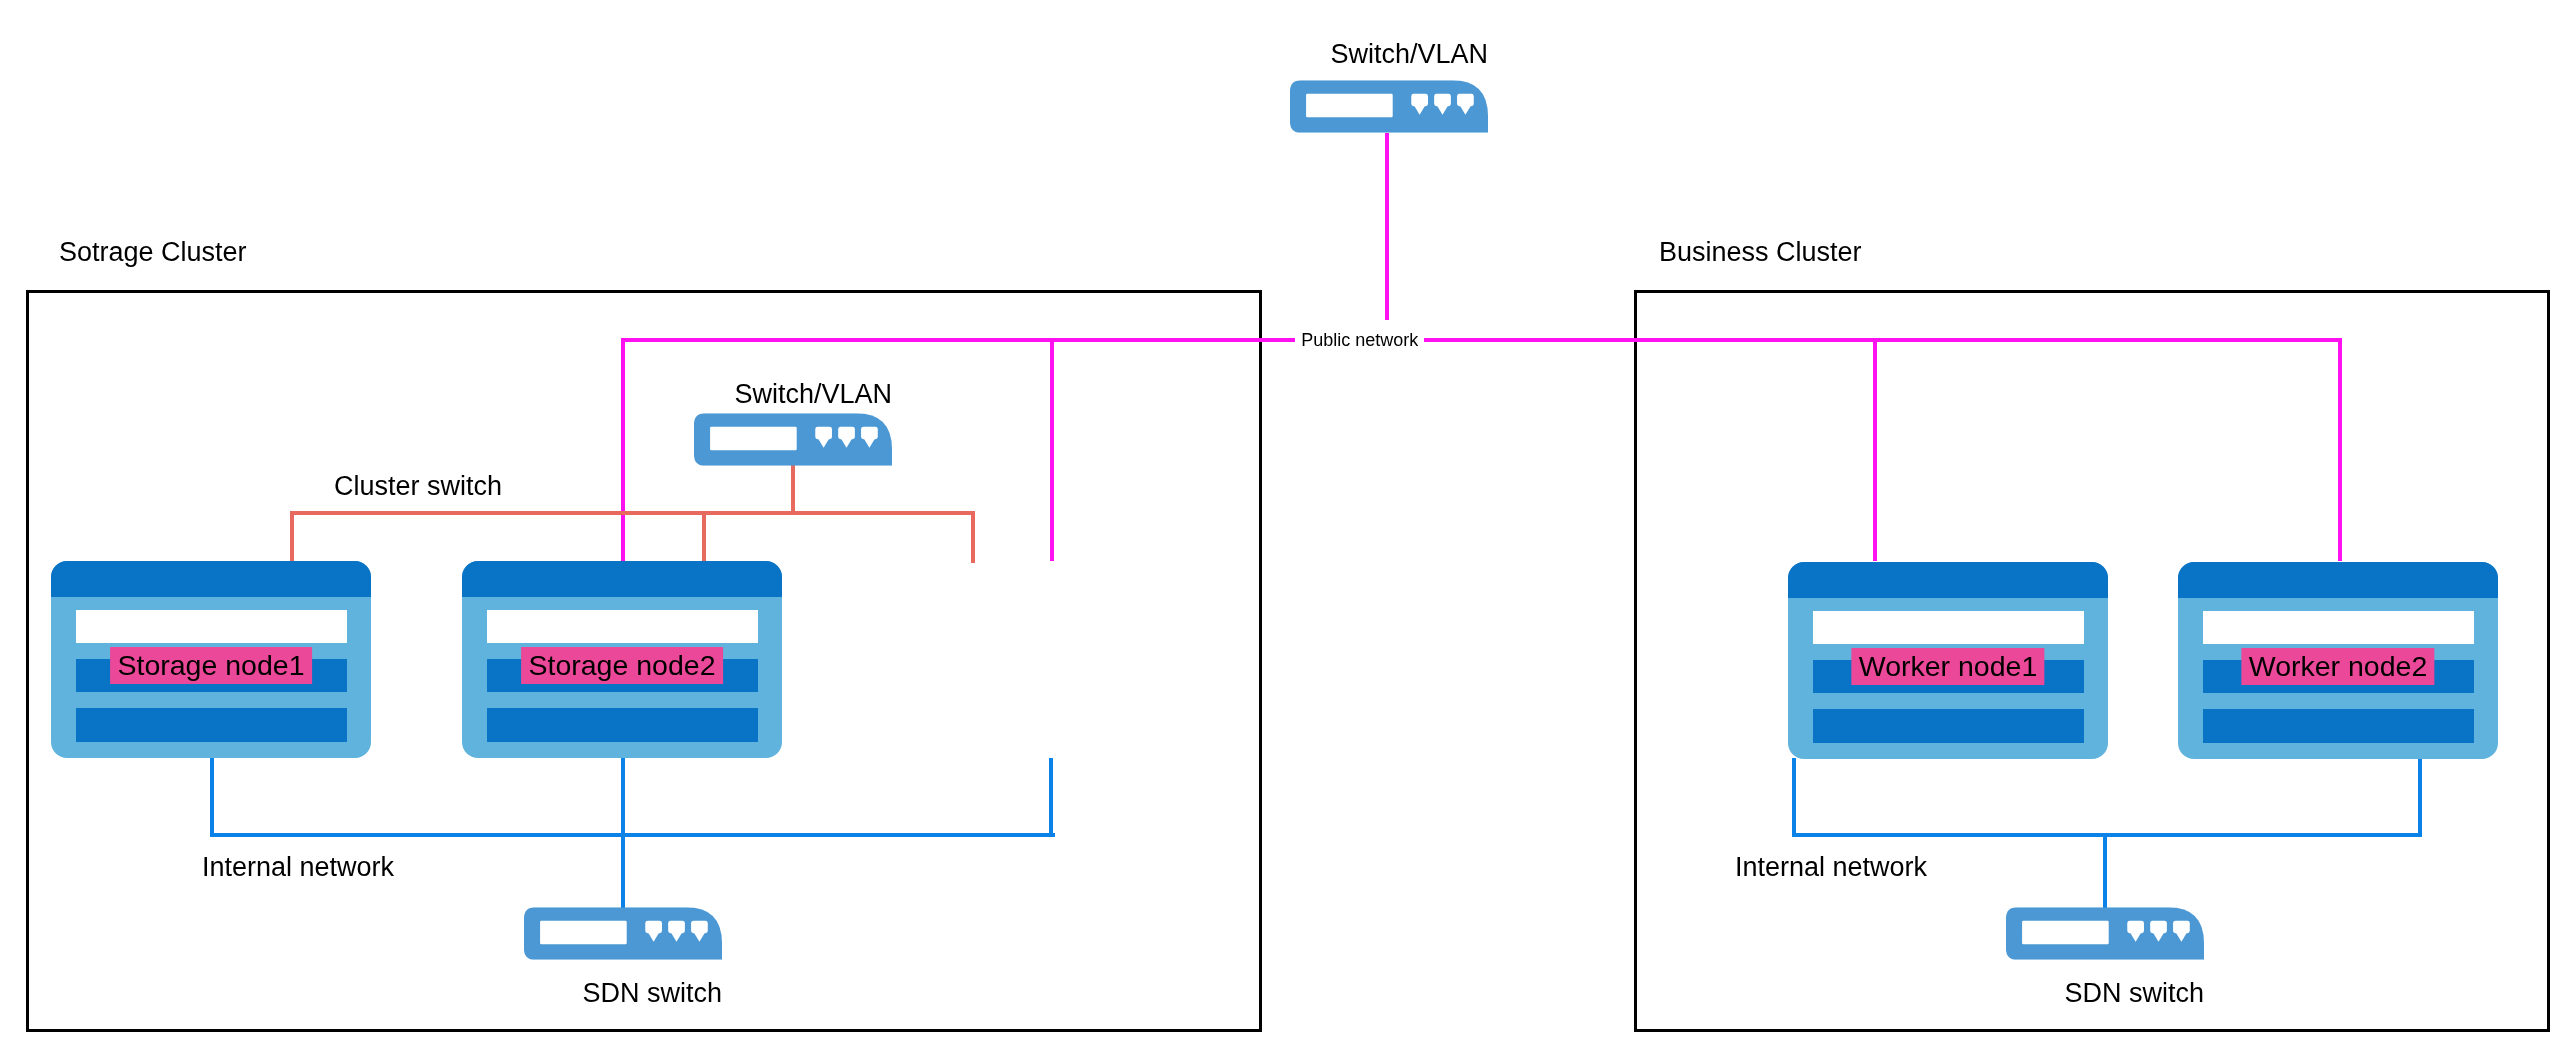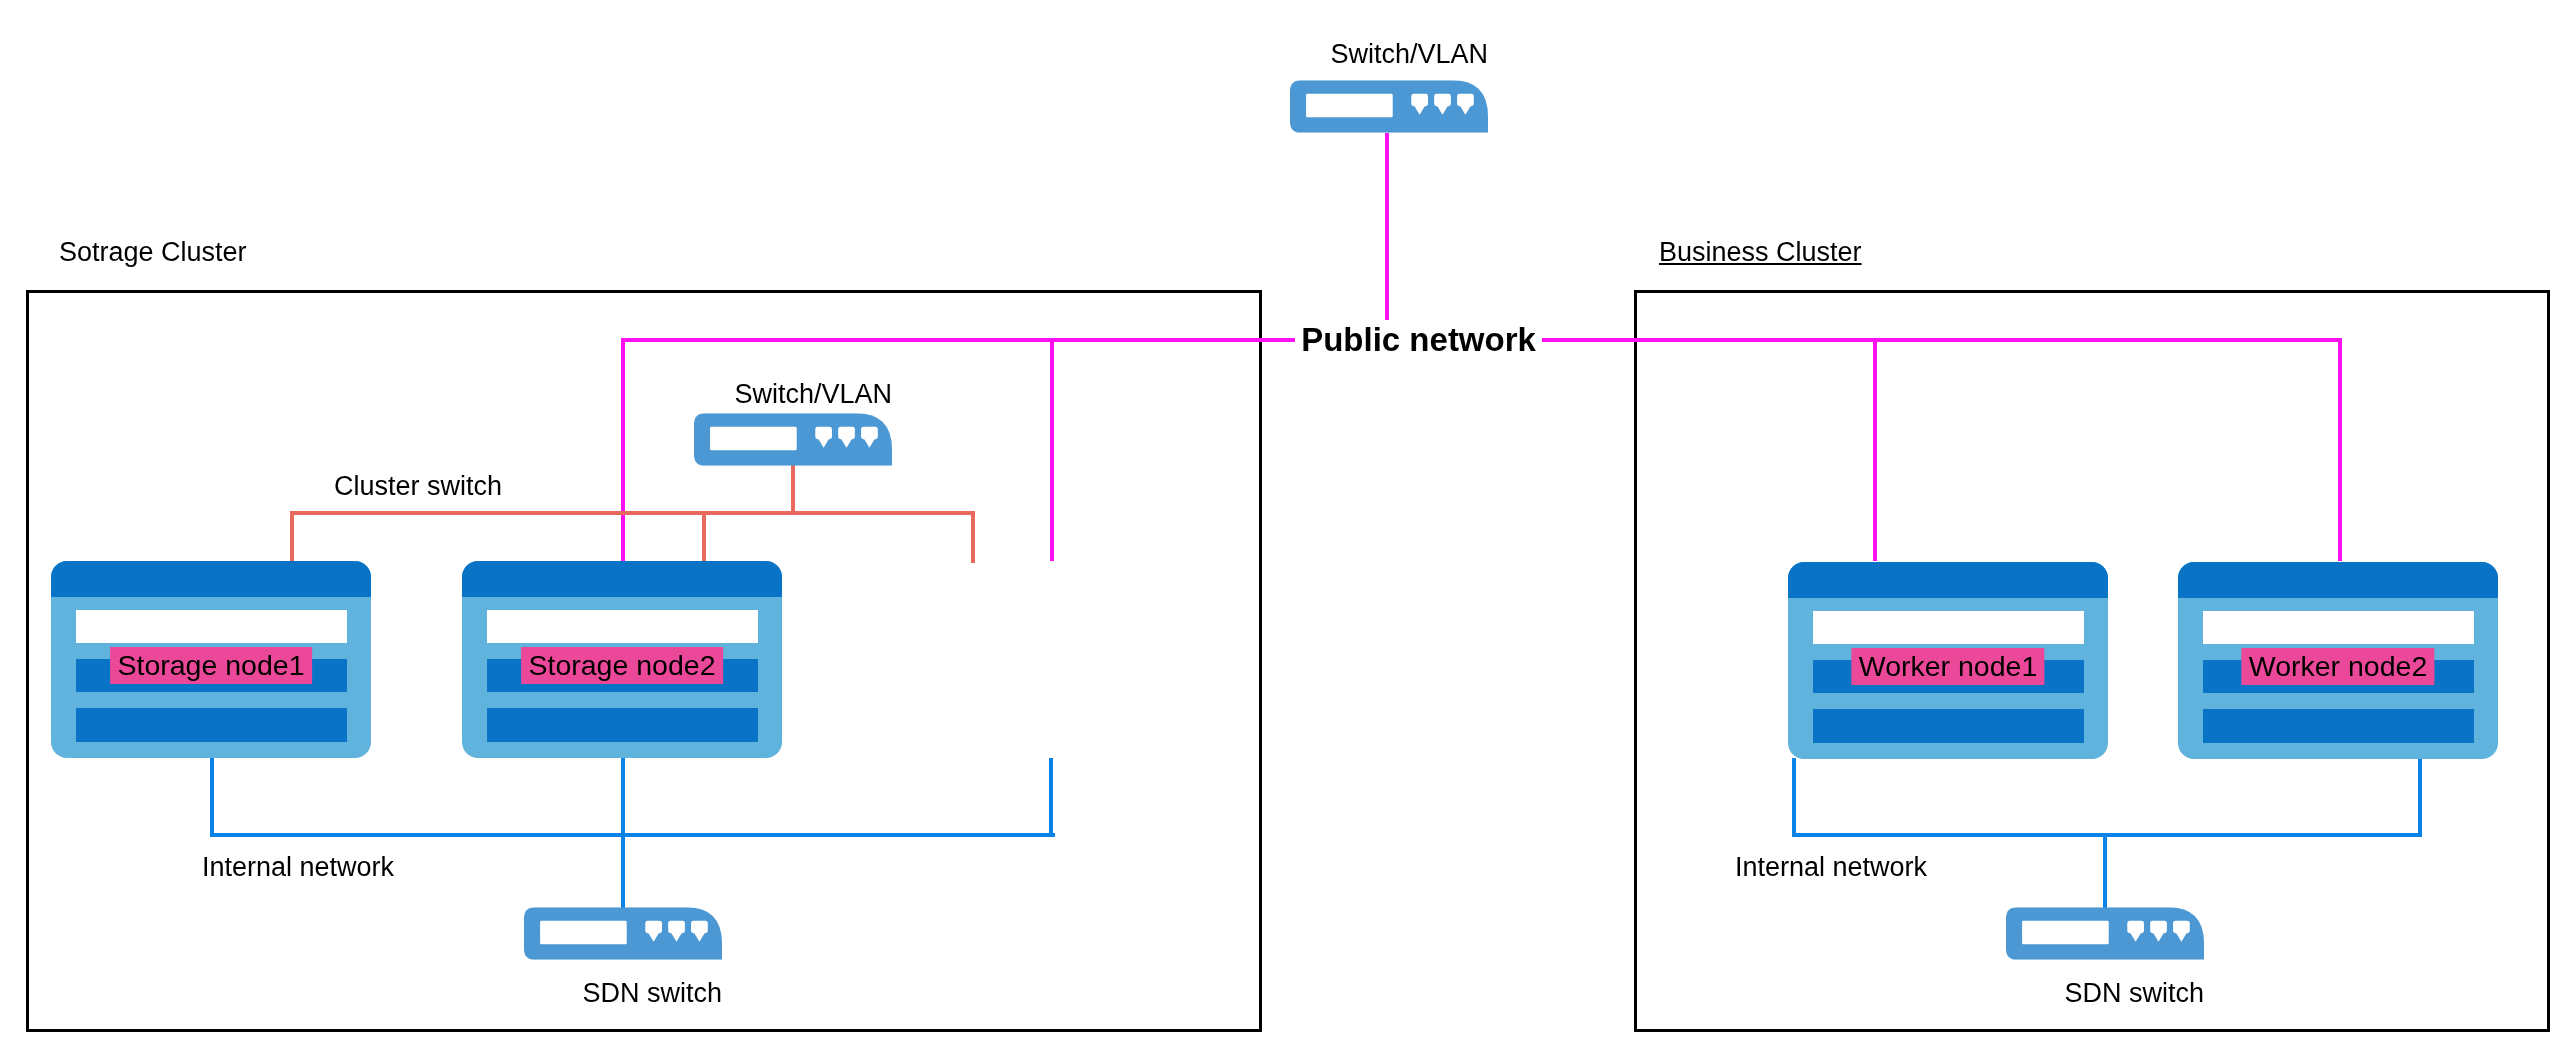--- a/index.html
+++ b/index.html
@@ -27,21 +27,21 @@
   .node .slot{position:absolute;left:25px;right:24px;top:49px;height:33px;background:#fff;}
   .node .bar1{position:absolute;left:25px;right:24px;top:98px;height:33px;background:var(--node-dark,#0973c6);}
   .node .bar2{position:absolute;left:25px;right:24px;top:147px;height:34px;background:var(--node-dark,#0973c6);}
   .node .node-label{
     position:absolute;top:86px;left:50%;transform:translateX(-50%);
     background:#ec4899;height:37px;line-height:37px;padding:0 7.4px;
     font-size:28.5px;white-space:nowrap;text-align:center;
   }
   .floating-label{
     position:absolute;background:#fff;height:40px;line-height:40px;
-    padding:0 6.2px;font-size:33px;white-space:nowrap;font-weight:bold;
+    padding:0 6.2px;font-size:18px;white-space:nowrap;
   }
 </style>
 </head>
 <body>
 
 <svg width="0" height="0" style="position:absolute" aria-hidden="true">
   <symbol id="switch-shape" viewBox="0 0 320 85">
     <path class="sw-body" d="M18,0 H262 Q320,0 320,58 V85 H18 Q0,85 0,67 V18 Q0,0 18,0 Z"></path>
     <rect x="26" y="22" width="140" height="38" fill="#ffffff" rx="2"></rect>
     <rect x="196" y="22" width="27" height="20" rx="4" fill="#ffffff"></rect>
@@ -52,21 +52,21 @@
     <polygon points="274,40 293,40 283.5,56" fill="#ffffff"></polygon>
   </symbol>
 </svg>
 
 <div id="canvas">
 
   <div class="cluster-box" style="left:26px;top:290px;width:1236px;height:742px;"></div>
   <div class="cluster-box" style="left:1634px;top:290px;width:916px;height:742px;"></div>
 
   <div class="lbl" style="left:59px;top:237px;">Sotrage Cluster</div>
-  <div class="lbl" style="left:1659px;top:237px;text-decoration:underline;">Business Cluster</div>
+  <div class="lbl" style="left:1659px;top:237px;">Business Cluster</div>
 
   <div class="line v-line magenta" style="left:1385px;top:133px;height:207px;"></div>
   <div class="line h-line magenta" style="left:621px;top:338px;width:1720px;"></div>
   <div class="line v-line magenta" style="left:621px;top:338px;height:223px;"></div>
   <div class="line v-line magenta" style="left:1050px;top:338px;height:223px;"></div>
   <div class="line v-line magenta" style="left:1873px;top:338px;height:223px;"></div>
   <div class="line v-line magenta" style="left:2338px;top:338px;height:223px;"></div>
 
   <div class="line v-line red" style="left:791px;top:464px;height:51px;"></div>
   <div class="line h-line red" style="left:290px;top:511px;width:684px;"></div>

